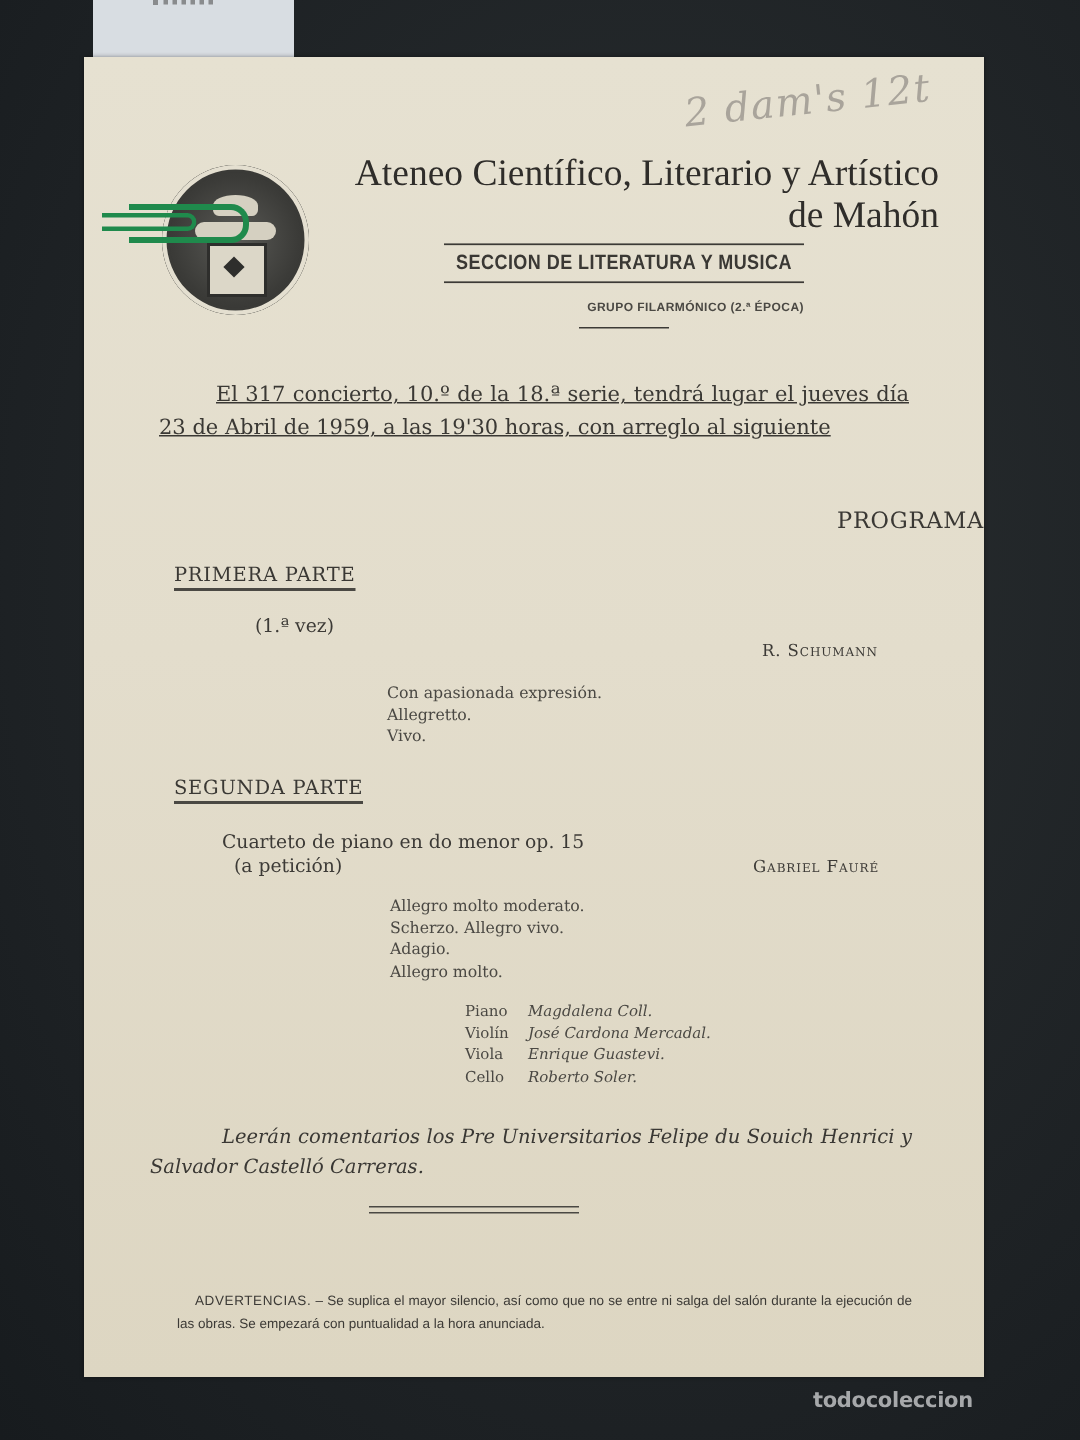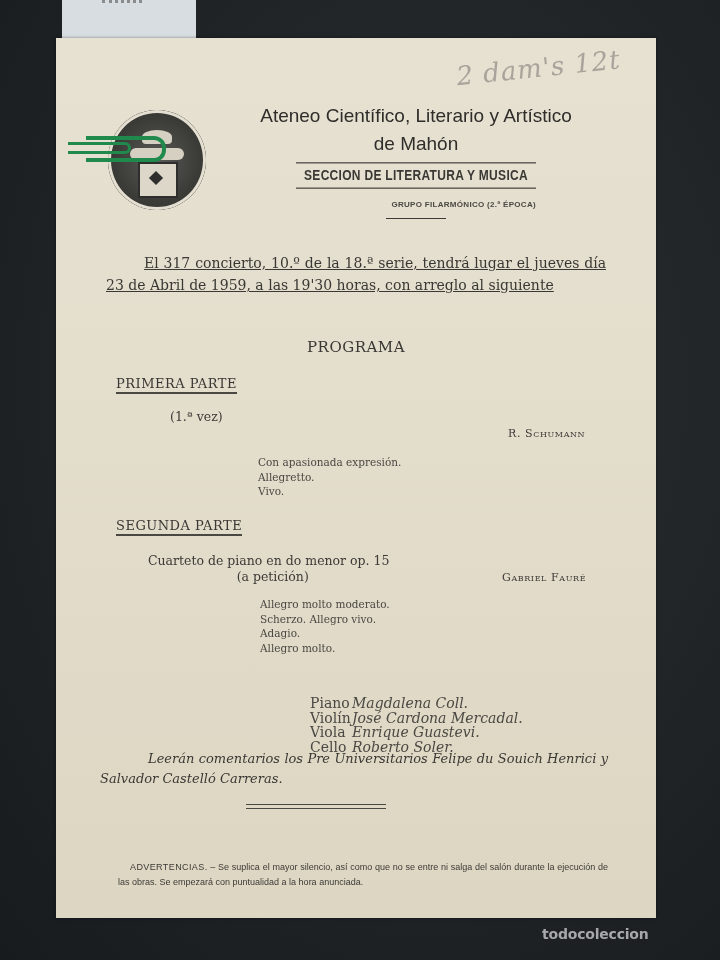--- a/index.html
+++ b/index.html
@@ -57,22 +57,22 @@
   }
   .paperclip {
     position: absolute; left: 30px; top: 98px; width: 76px; height: 18px;
     border: 4px solid #1f8a4c; border-left: none; border-radius: 0 12px 12px 0;
   }
   .paperclip-inner {
     position: absolute; left: 12px; top: 104px; width: 60px; height: 6px;
     border: 3px solid #1f8a4c; border-left: none; border-radius: 0 8px 8px 0;
   }
   .org-title {
-    position: absolute; left: 150px; top: 64px; width: 420px; text-align: center;
-    font-family: Liberation Sans, sans-serif; font-size: 19px; color: #2f2d2a;
+    position: absolute; left: 150px; top: 64px; width: 420px; text-align: right;
+    font-family: Liberation Serif, serif; font-size: 25px; color: #2f2d2a;
     line-height: 28px;
   }
   .section-box {
     position: absolute; left: 240px; top: 126px; width: 240px; text-align: center;
     border-top: 1.5px solid #3c3a36; border-bottom: 1.5px solid #3c3a36;
     padding: 3px 0 4px;
     font-family: "Liberation Sans", sans-serif; font-weight: bold; font-size: 12px;
     letter-spacing: .3px; color: #3a3834; transform: scaleY(1.15);
   }
   .group-line {
@@ -83,32 +83,32 @@
   .small-rule {
     position: absolute; left: 330px; top: 180px; width: 60px; height: 0;
     border-top: 1.5px solid #3c3a36;
   }
   .intro {
     position: absolute; left: 50px; top: 214px; width: 500px;
     font-size: 14px; line-height: 22px; text-align: justify; color: #3a3834;
   }
   .intro p { margin: 0; text-indent: 38px; text-decoration: underline; }
   .programa {
-    position: absolute; left: 0; top: 300px; width: 600px; text-align: center;
+    position: absolute; left: 0; top: 300px; width: 600px; text-align: right;
     font-size: 15px; letter-spacing: .5px; color: #3a3834;
   }
   .part-heading {
     position: absolute; font-size: 13px; letter-spacing: .5px; color: #3a3834;
     border-bottom: 2px solid #4a4843; padding-bottom: 1px;
   }
   .work-title { position: absolute; font-size: 12.5px; color: #3c3a36; line-height: 16px; }
   .composer { position: absolute; font-size: 11px; letter-spacing: .6px; color: #3c3a36; font-variant: small-caps; }
   .movements { position: absolute; font-size: 10.5px; line-height: 14.5px; color: #4a4843; }
   .movements div, .performers div { white-space: nowrap; }
-  .performers { position: absolute; left: 254px; top: 658px; font-size: 14px; line-height: 14.5px; color: #4a4843; }
+  .performers { position: absolute; left: 254px; top: 630px; font-size: 10px; line-height: 14.5px; color: #4a4843; }
   .performers .instr { display: inline-block; width: 42px; }
   .performers .name { font-style: italic; }
   .commentary {
     position: absolute; left: 44px; top: 711px; width: 508px;
     font-size: 13px; font-style: italic; line-height: 20px; color: #3a3834; text-align: justify;
   }
   .commentary p { margin: 0; text-indent: 48px; }
   .double-rule {
     position: absolute; left: 190px; top: 766px; width: 140px; height: 3px;
     border-top: 1.5px solid #4a4843; border-bottom: 1.5px solid #4a4843;
@@ -167,21 +167,21 @@
   <div class="composer" style="left:452px; top:389px;">R. Schumann</div>
   <div class="movements" style="left:202px; top:417px;">
     <div>Con apasionada expresión.</div>
     <div>Allegretto.</div>
     <div>Vivo.</div>
   </div>
 
   <div class="part-heading" style="left:60px; top:480px;">SEGUNDA PARTE</div>
   <div class="work-title" style="left:92px; top:515px;">
     <div>Cuarteto de piano en do menor op. 15</div>
-    <div style="padding-left:8px;text-align:center;">(a petición)</div>
+    <div style="padding-left:8px;">(a petición)</div>
   </div>
   <div class="composer" style="left:446px; top:533px;">Gabriel Fauré</div>
   <div class="movements" style="left:204px; top:559px;">
     <div>Allegro molto moderato.</div>
     <div>Scherzo. Allegro vivo.</div>
     <div>Adagio.</div>
     <div>Allegro molto.</div>
   </div>
 
   <div class="performers">

